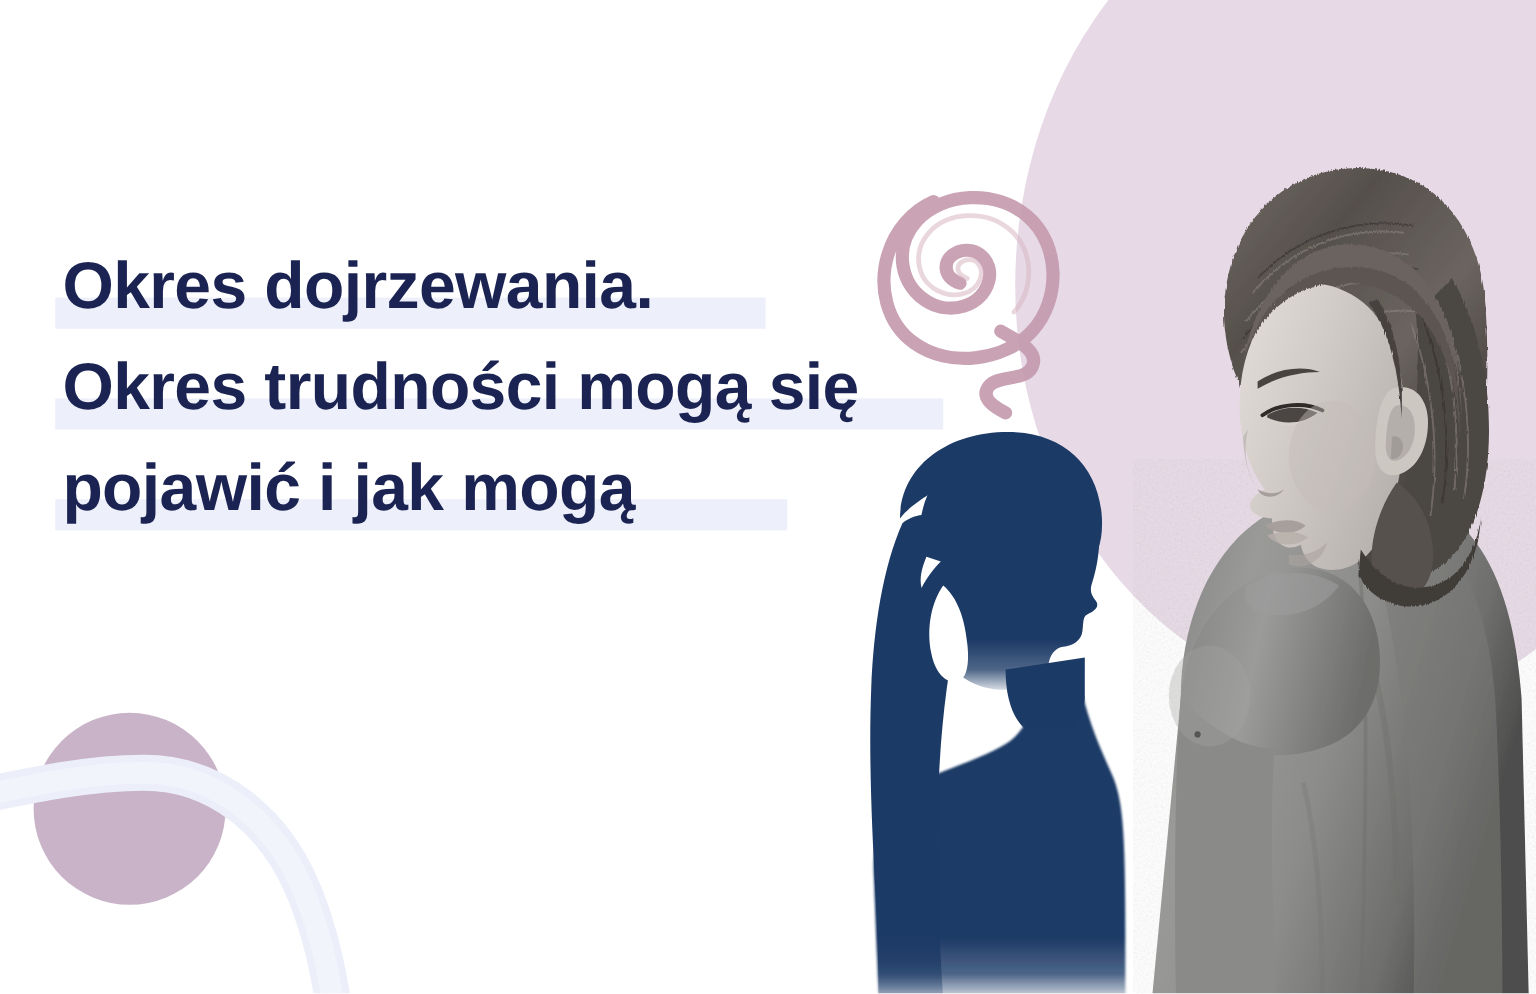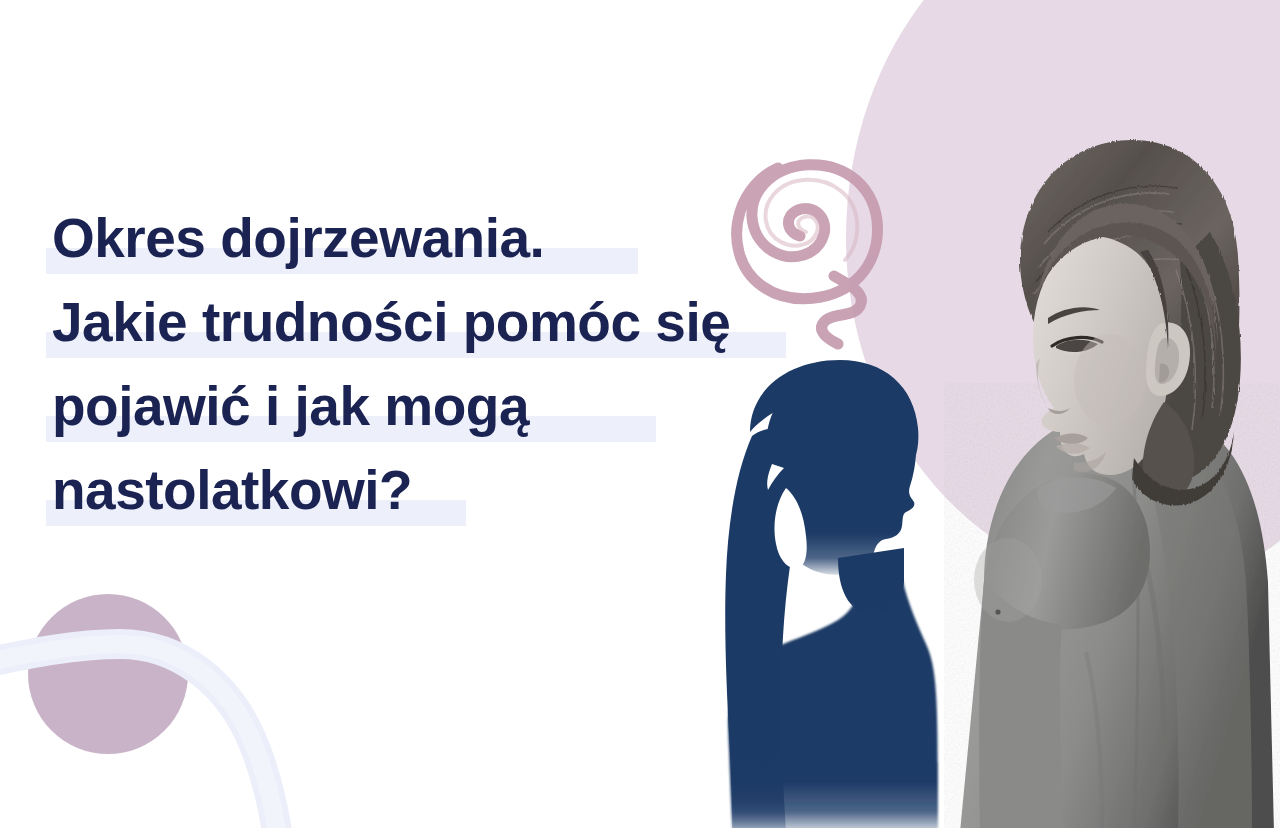--- a/index.html
+++ b/index.html
@@ -133,29 +133,25 @@
     </g>
   </svg>
 
   <div id="headline">
     <span class="hl-line" id="hl0">
       <span class="band"></span>
       <span class="txt">Okres dojrzewania.</span>
     </span>
     <span class="hl-line" id="hl1">
       <span class="band"></span>
-      <span class="txt">Jakie trudności pomóc się</span>
+      <span class="txt">Okres trudności mogą się</span>
     </span>
     <span class="hl-line" id="hl2">
       <span class="band"></span>
       <span class="txt">pojawić i jak mogą</span>
-    </span>
-    <span class="hl-line" id="hl3">
-      <span class="band"></span>
-      <span class="txt">nastolatkowi?</span>
     </span>
   </div>
 
   <svg id="silhouette" viewBox="0 0 300 480">
     <defs>
       <linearGradient id="silFade" x1="0" y1="0" x2="0" y2="1">
         <stop offset="0%" stop-color="#1c3a66" stop-opacity="1"></stop>
         <stop offset="80%" stop-color="#1c3a66" stop-opacity="1"></stop>
         <stop offset="92%" stop-color="#1c3a66" stop-opacity="0.78"></stop>
         <stop offset="100%" stop-color="#1c3a66" stop-opacity="0.18"></stop>

